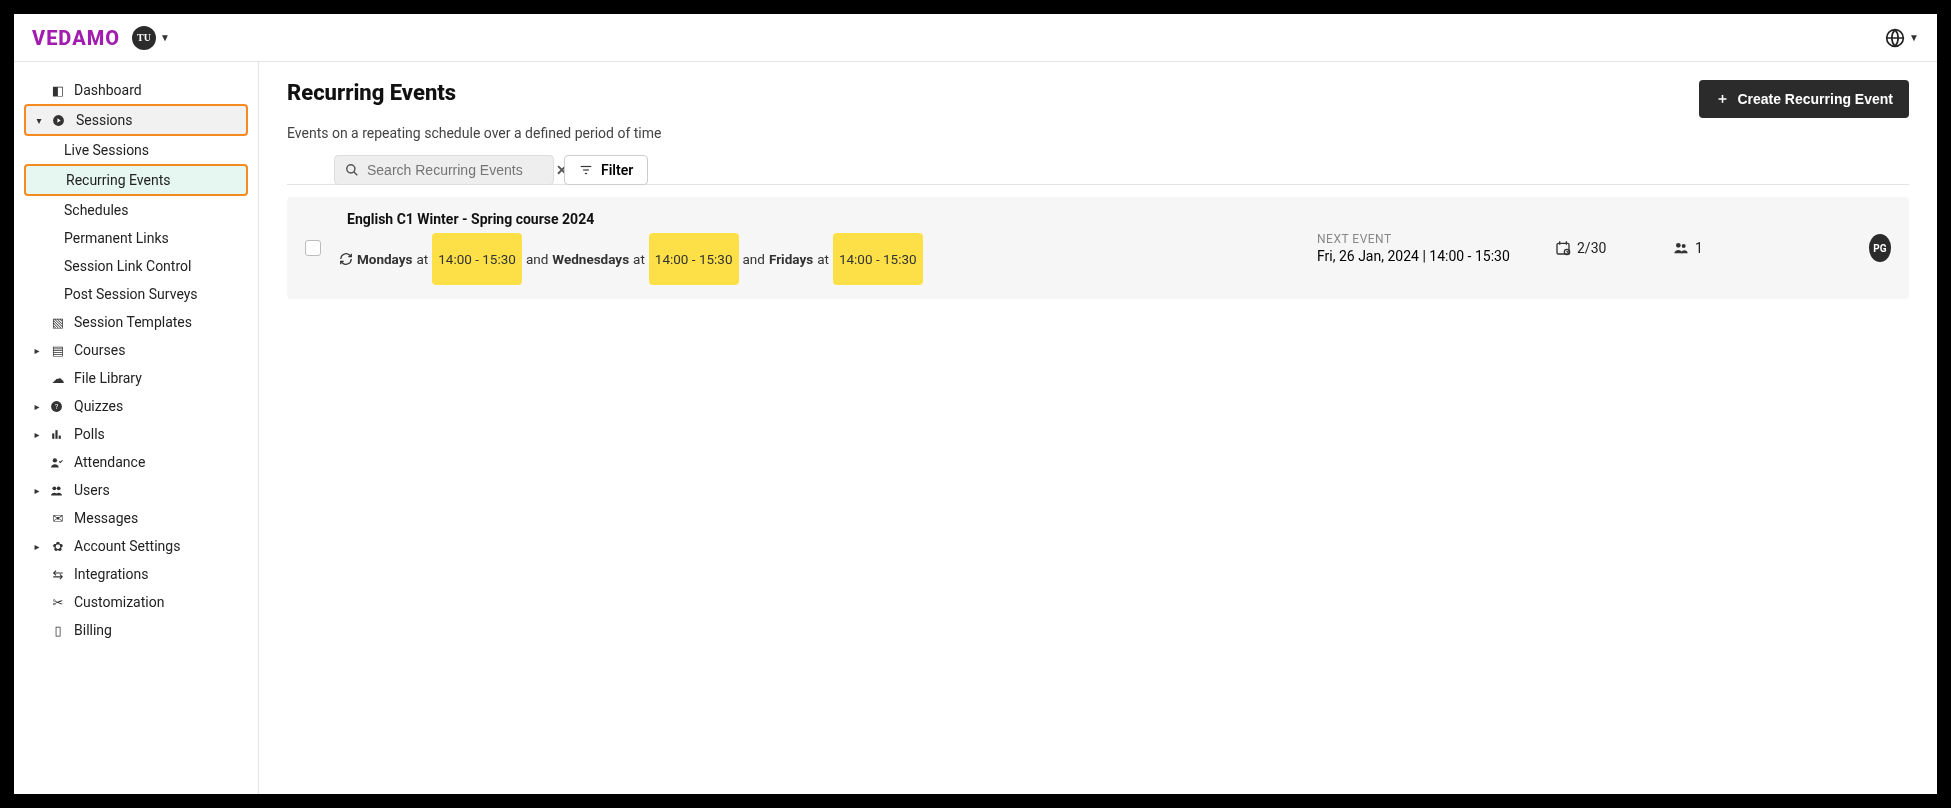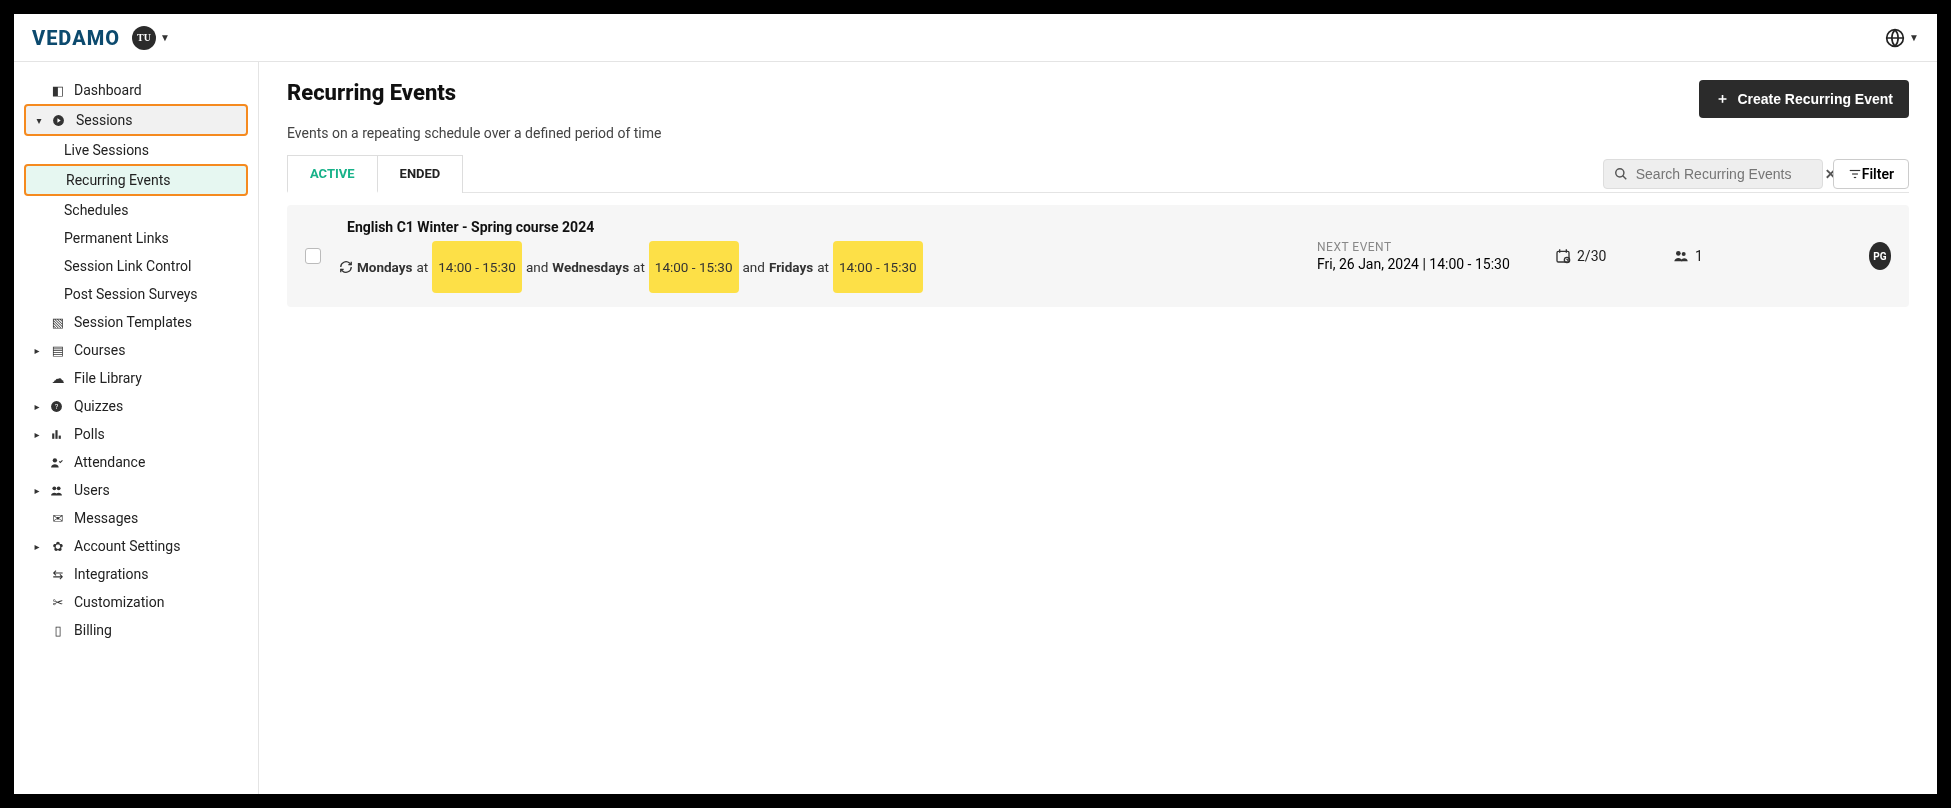--- a/index.html
+++ b/index.html
@@ -21,21 +21,21 @@
     display: flex;
     align-items: center;
     padding: 0 18px;
     justify-content: space-between;
   }
   .topbar-left { display: flex; align-items: center; gap: 12px; }
   .logo {
     font-weight: 800;
     font-size: 20px;
     letter-spacing: 1px;
-    color: #0c4a6e;
+    color: #a21caf;
   }
   .avatar-chip {
     display: flex; align-items: center; gap: 4px; cursor: pointer;
   }
   .avatar-circle {
     width: 24px; height: 24px; border-radius: 50%;
     background: #2b2b2b; color: #fff;
     font-size: 10px; font-weight: 600;
     display: flex; align-items: center; justify-content: center; font-family: Liberation Serif, serif;
   }
@@ -123,21 +123,21 @@
     padding:6px 10px; display:flex; align-items:center; gap:8px;
     width: 220px; font-size:14px; color:#555;
   }
   .search-box input {
     flex:1; border:none; background:transparent; outline:none;
     font-size:14px; color:#333;
   }
   .filter-btn {
     border:1px solid #ccc; background:#fff; border-radius:4px;
     padding:6px 14px; font-size:14px; font-weight:600;
-    display:flex; align-items:center; cursor:pointer;
+    display:flex; align-items:center; gap:8px; cursor:pointer;
   }
 
   .hr-line { border-top:1px solid #e4e4e4; margin-top:-1px; }
 
   .event-row {
     background:#f6f6f6;
     border-radius:4px;
     margin-top:12px;
     padding:14px 18px;
     display:flex;
@@ -340,24 +340,20 @@
           <div class="page-title">Recurring Events</div>
           <div class="page-subtitle">Events on a repeating schedule over a defined period of time</div>
         </div>
         <button class="create-btn">
           <span>＋</span>
           <span>Create Recurring Event</span>
         </button>
       </div>
 
       <div class="controls-row">
-        <div class="tabs">
-          <div class="tab active">ACTIVE</div>
-          <div class="tab">ENDED</div>
-        </div>
         <div class="right-controls">
           <div class="search-box">
             <span>
               <svg width="14" height="14" viewBox="0 0 24 24" fill="none" stroke="#555" stroke-width="2.5">
                   <circle cx="10" cy="10" r="7"></circle>
                   <line x1="21" y1="21" x2="15" y2="15"></line>
                 </svg>
             </span>
             <input type="text" placeholder="Search Recurring Events" style="">
             <span style="font-weight:700;cursor:pointer;">✕</span>

